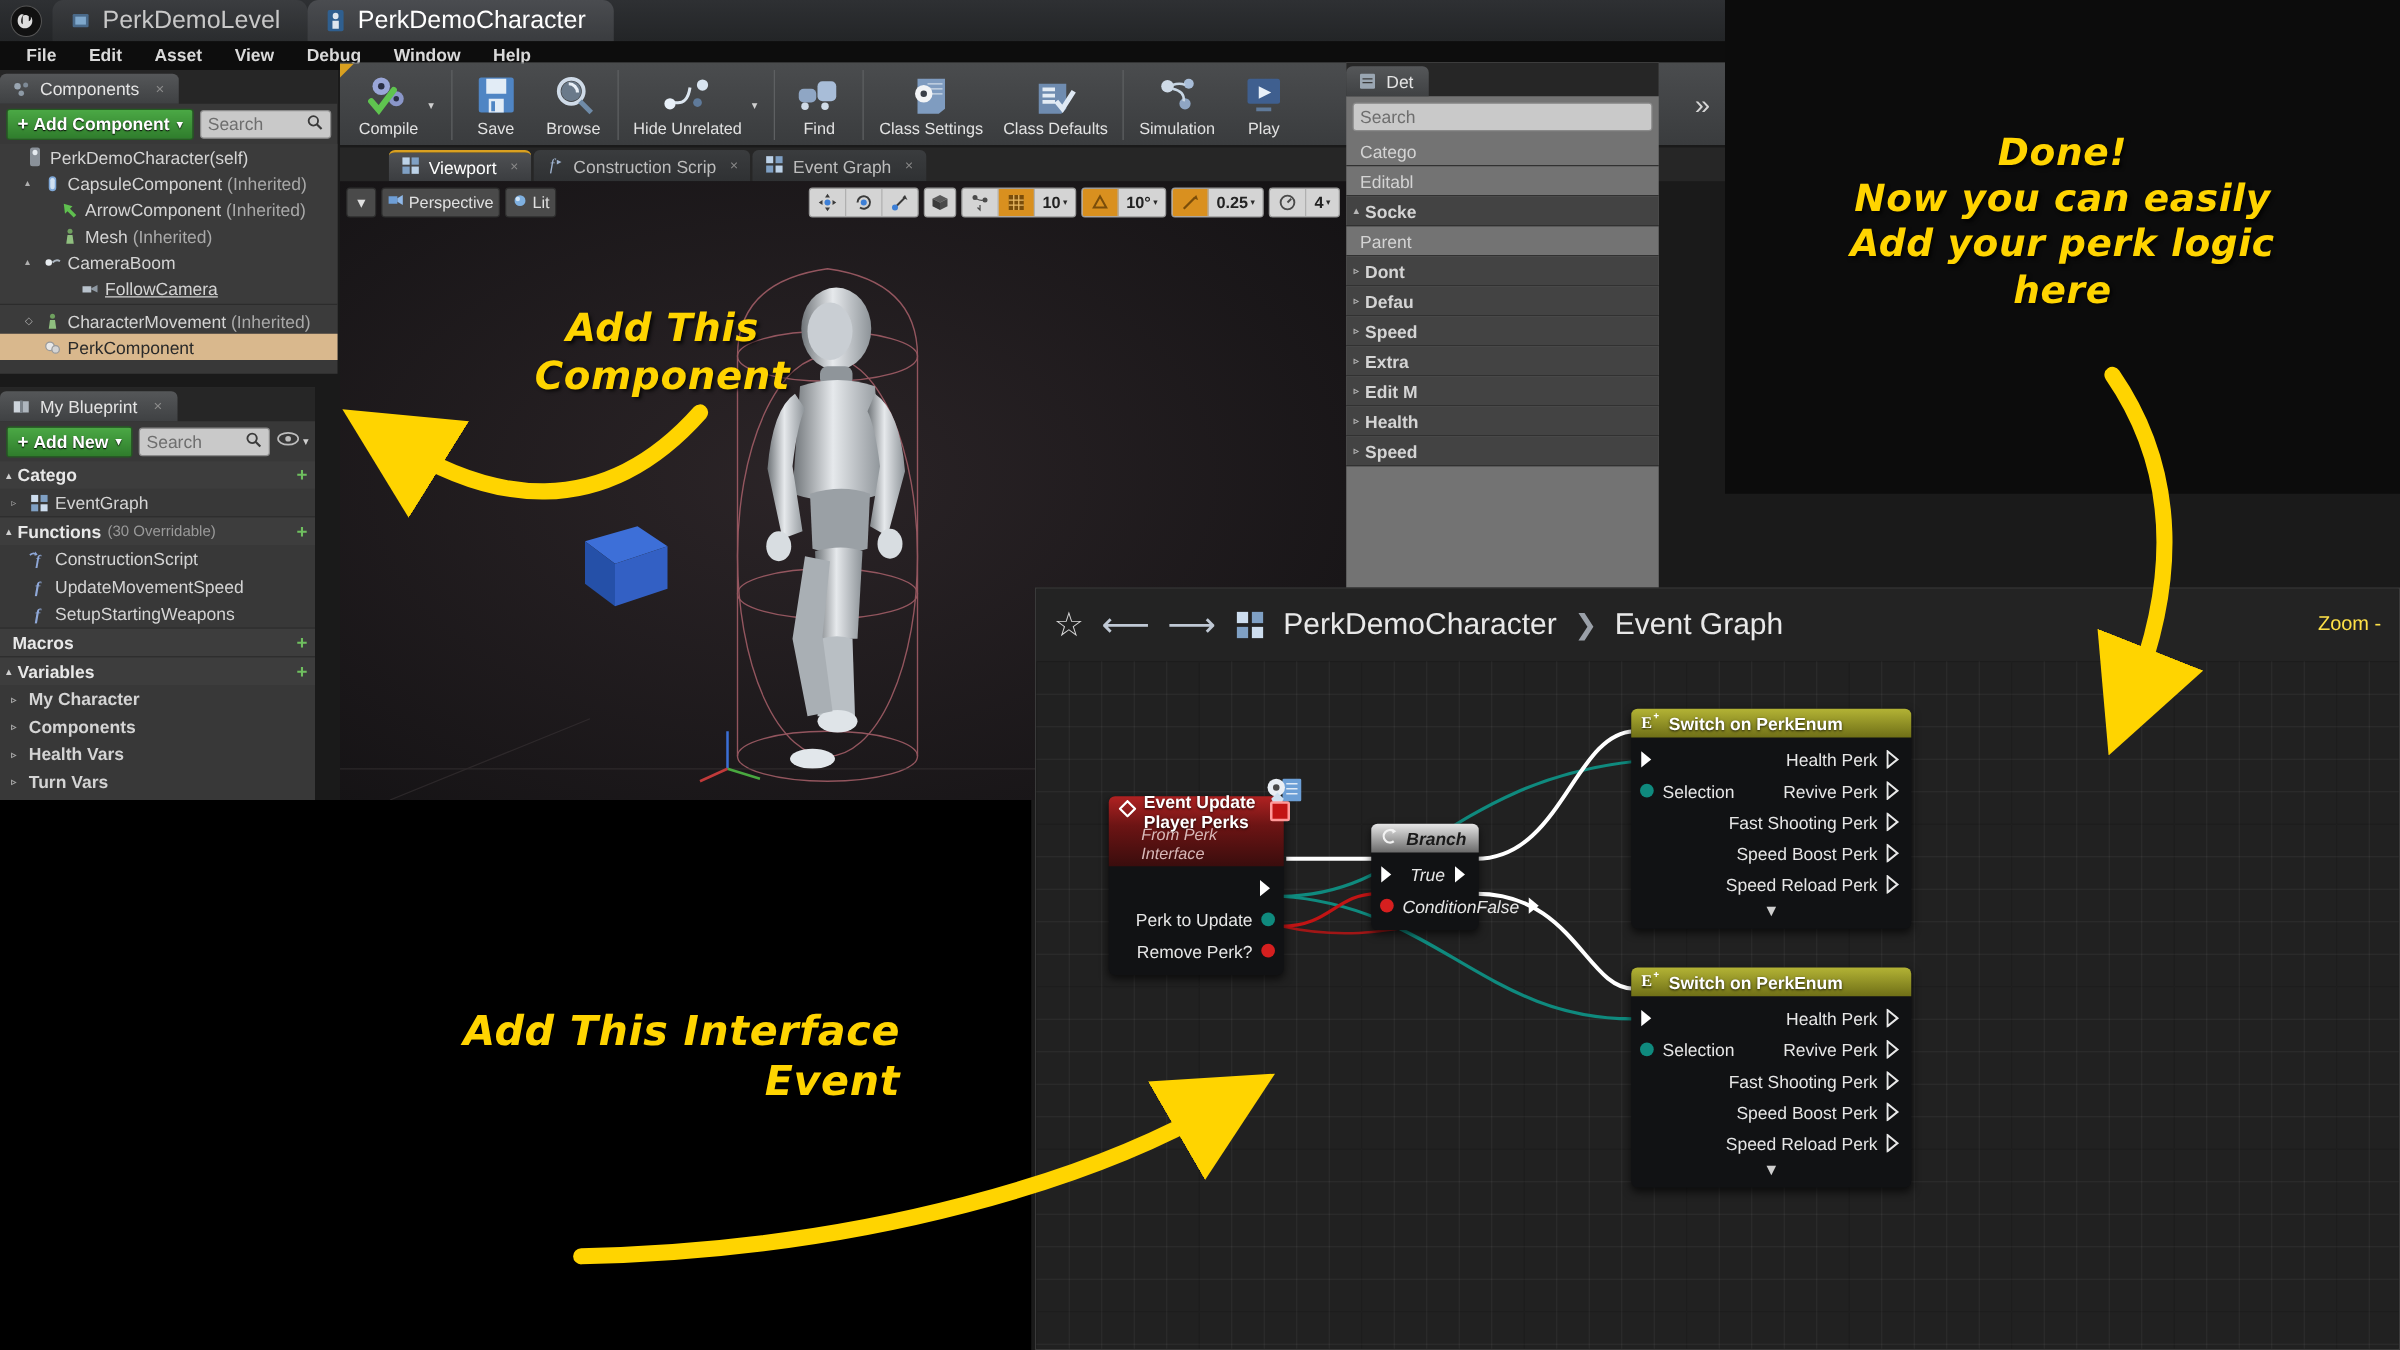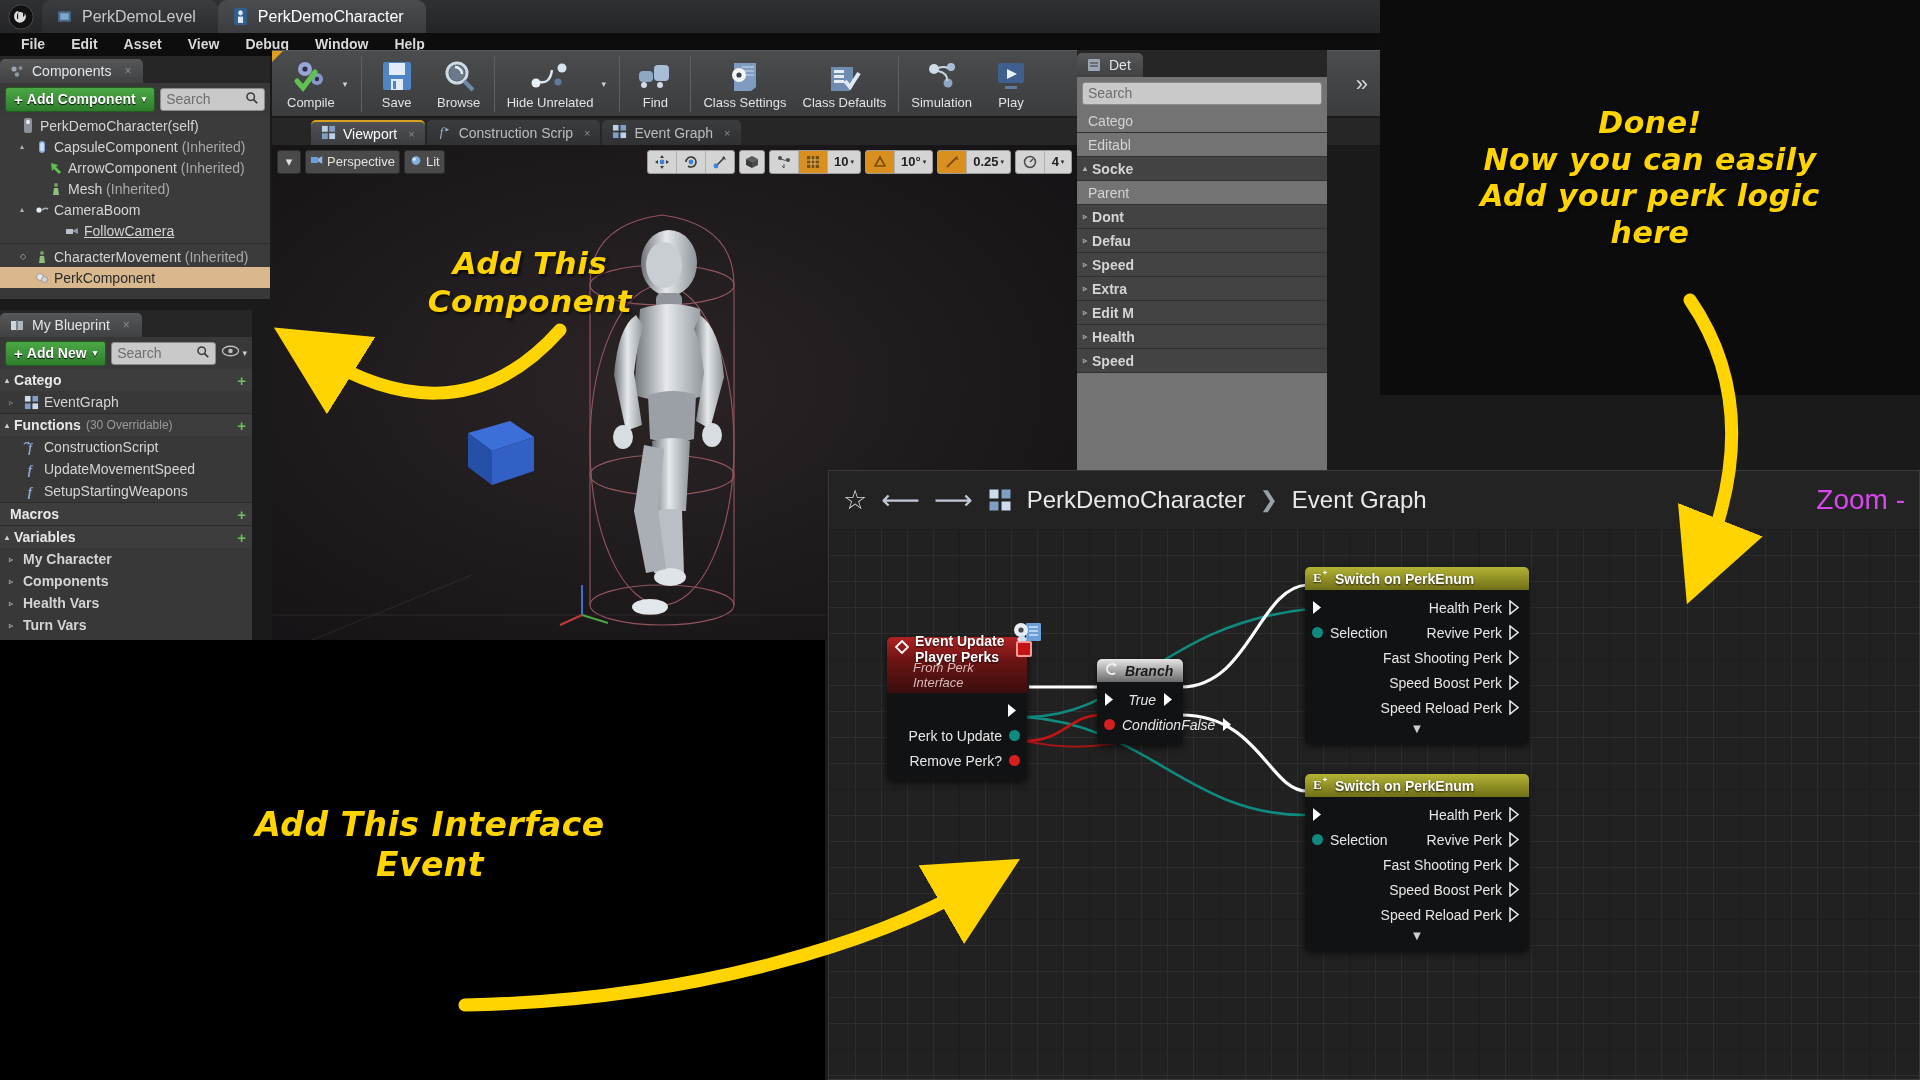--- a/index.html
+++ b/index.html
@@ -6,21 +6,21 @@
   html,body { width:1920px; height:1080px; overflow:hidden; background:#1a1a1a;
     font-family:"Liberation Sans", sans-serif; }
   #root { position:relative; width:1920px; height:1080px; }
 
   
   .titlebar { position:absolute; left:0; top:0; width:1380px; height:33px;
     background:linear-gradient(#2e3033,#232527); display:flex; align-items:flex-end; }
   .ue-logo { width:42px; height:33px; display:flex; align-items:center; justify-content:center; }
   .ue-logo svg { width:26px; height:26px; }
   .tab-doc { height:33px; padding:0 22px 0 14px; display:flex; align-items:center; gap:9px;
-    font-size:16px; color:#d5d5d5; position:relative; }
+    font-size:20px; color:#d5d5d5; position:relative; }
   .tab-doc.inactive { background:linear-gradient(#3b3d40,#2a2c2e);
     border-radius:9px 9px 0 0; color:#c8c8c8; }
   .tab-doc.active { background:linear-gradient(#4a4c50,#3a3c3f);
     border-radius:9px 9px 0 0; color:#fff; }
   .tab-doc .ti { width:17px; height:19px; display:flex; align-items:center; justify-content:center; }
   .titlebar-rest { flex:1; height:28px; }
 
   
   .cube-widget { position:absolute; right:12px; top:4px; width:78px; height:58px; }
 
@@ -137,21 +137,21 @@
   
   #graph-window { position:absolute; left:828px; top:470px; width:1092px; height:610px;
     background:#1c1c1c; border:1px solid #3a3a3a; }
   #graph-header { height:58px; background:#232323; display:flex; align-items:center;
     padding:0 14px; gap:14px; }
   #graph-header .star { font-size:27px; color:#d8d8d8; }
   #graph-header .nav { font-size:27px; color:#bfc8d4; }
   #graph-header .gi { width:26px; height:24px; }
   #graph-header .crumb { font-size:24px; color:#e8e8e8; }
   #graph-header .sep { font-size:22px; color:#9aa0a8; }
-  #graph-header .zoom { margin-left:auto; font-size:28px; color:#d946ef; }
+  #graph-header .zoom { margin-left:auto; font-size:16px; color:#fde047; }
   #graph-canvas { position:absolute; left:0; top:58px; width:1090px; height:550px;
     background:#212121; overflow:hidden;
     background-image:
       linear-gradient(to right, rgba(255,255,255,.055) 1px, transparent 1px),
       linear-gradient(to bottom, rgba(255,255,255,.055) 1px, transparent 1px),
       linear-gradient(to right, rgba(0,0,0,.55) 1px, transparent 1px),
       linear-gradient(to bottom, rgba(0,0,0,.55) 1px, transparent 1px);
     background-size: 26px 26px, 26px 26px, 130px 130px, 130px 130px; }
 
   
@@ -897,21 +897,21 @@
   <div class="annot" id="a1" style="left: 380px; top: 245px; width: 300px; font-size: 31px; color: rgb(255, 212, 0);">
       <div>Add This</div>
       <div>Component</div>
     </div>
   <div class="annot" id="a2" style="left: 1410px; top: 105px; width: 480px; font-size: 30px; text-align: center; color: rgb(255, 212, 0);">
       <div>Done!</div>
       <div>Now you can easily</div>
       <div>Add your perk logic</div>
       <div>here</div>
     </div>
-  <div class="annot" id="a3" style="left: 140px; top: 805px; width: 580px; font-size: 33px; color: rgb(255, 212, 0);">
+  <div class="annot" id="a3" style="left: 140px; top: 805px; width: 580px; font-size: 33px; color: rgb(255, 212, 0); text-align: right;">
       <div>Add This Interface</div>
       <div>Event</div>
     </div>
 
   <div id="graph-window">
     <div id="graph-header">
       <span class="star">☆</span>
       <span class="nav">⟵</span>
       <span class="nav">⟶</span>
       <span class="gi">

